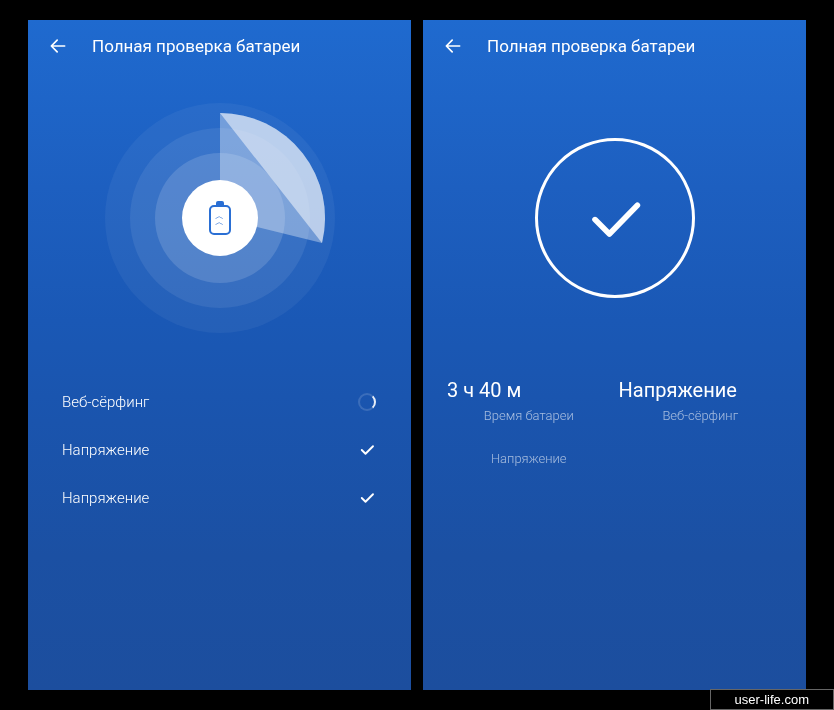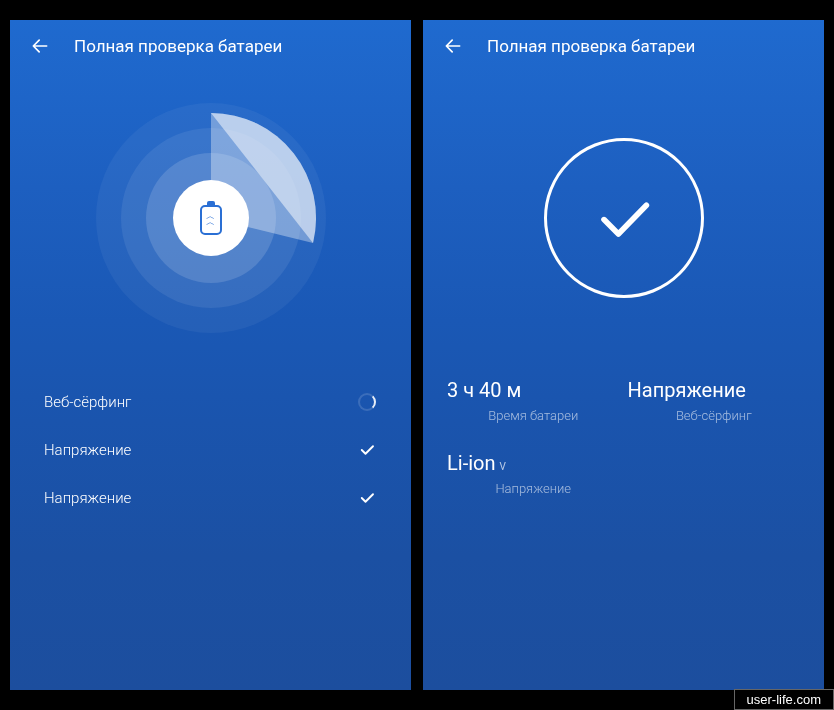--- a/index.html
+++ b/index.html
@@ -7,21 +7,21 @@
     background: #000;
     width: 834px;
     height: 710px;
     font-family: -apple-system, BlinkMacSystemFont, "Segoe UI", Roboto, Arial, sans-serif;
     position: relative;
     overflow: hidden;
   }
   .container {
     display: flex;
     gap: 12px;
-    padding: 20px 10px;
+    padding: 20px 28px;
     height: 100%;
   }
   .phone {
     flex: 1;
     background: linear-gradient(180deg, #1f6acf 0%, #1d5fc0 25%, #1a58b5 45%, #1a54ad 60%, #1b50a3 80%, #1c4e9e 100%);
     color: #fff;
     display: flex;
     flex-direction: column;
     position: relative;
     overflow: hidden;
@@ -189,21 +189,21 @@
     font-weight: 300;
   }
   .watermark {
     position: absolute;
     right: 0;
     bottom: 0;
     background: #000;
     border: 1px solid #666;
     color: #fff;
     font-size: 13px;
-    padding: 2px 12px;
+    padding: 2px 24px;
     font-family: Arial, sans-serif;
   }
 </style>
 </head>
 <body>
 
 <div class="container">
 
   <div class="phone">
     <div class="header">
@@ -285,23 +285,19 @@
           </div>
         <div class="stat-label">Время батареи</div>
       </div>
       <div class="stat">
         <div class="stat-value">
             <span>Напряжение</span>
           </div>
         <div class="stat-label">Веб-сёрфинг</div>
       </div>
       <div class="stat">
-        <div class="stat-value">
-          <span>Li-ion</span>
-          <span class="sub">V</span>
-        </div>
         <div class="stat-label">Напряжение</div>
       </div>
     </div>
   </div>
 </div>
 
 <div class="watermark">user-life.com</div>
 
 </body></html>

